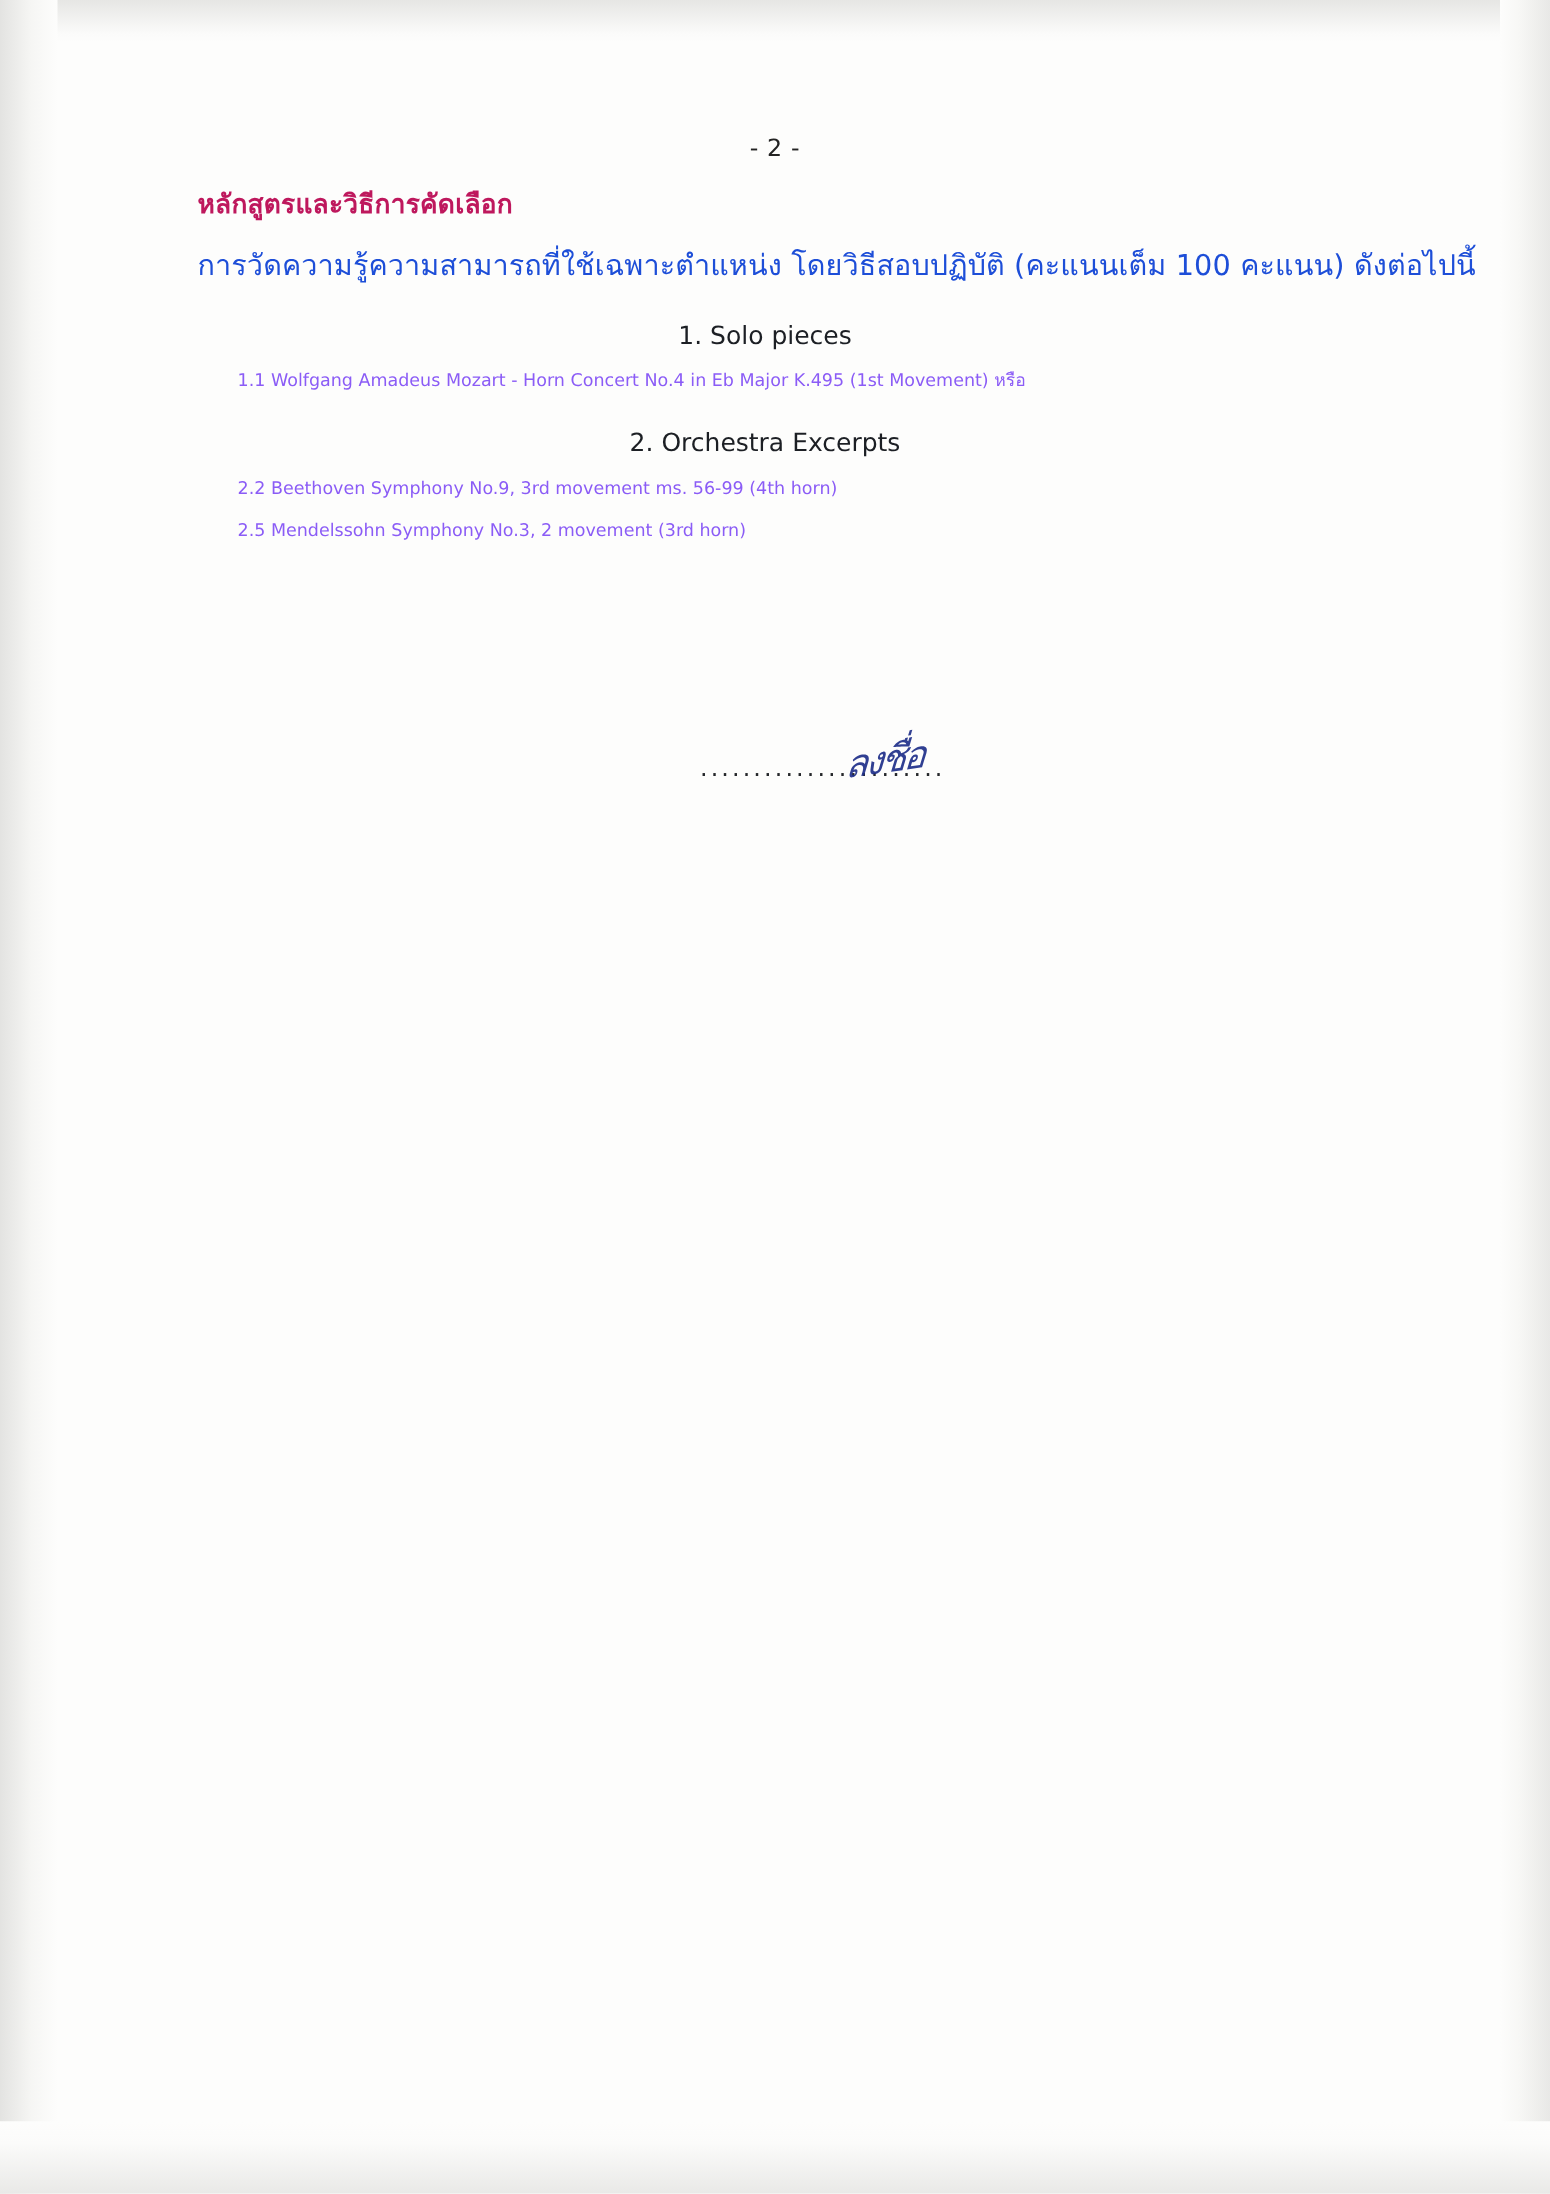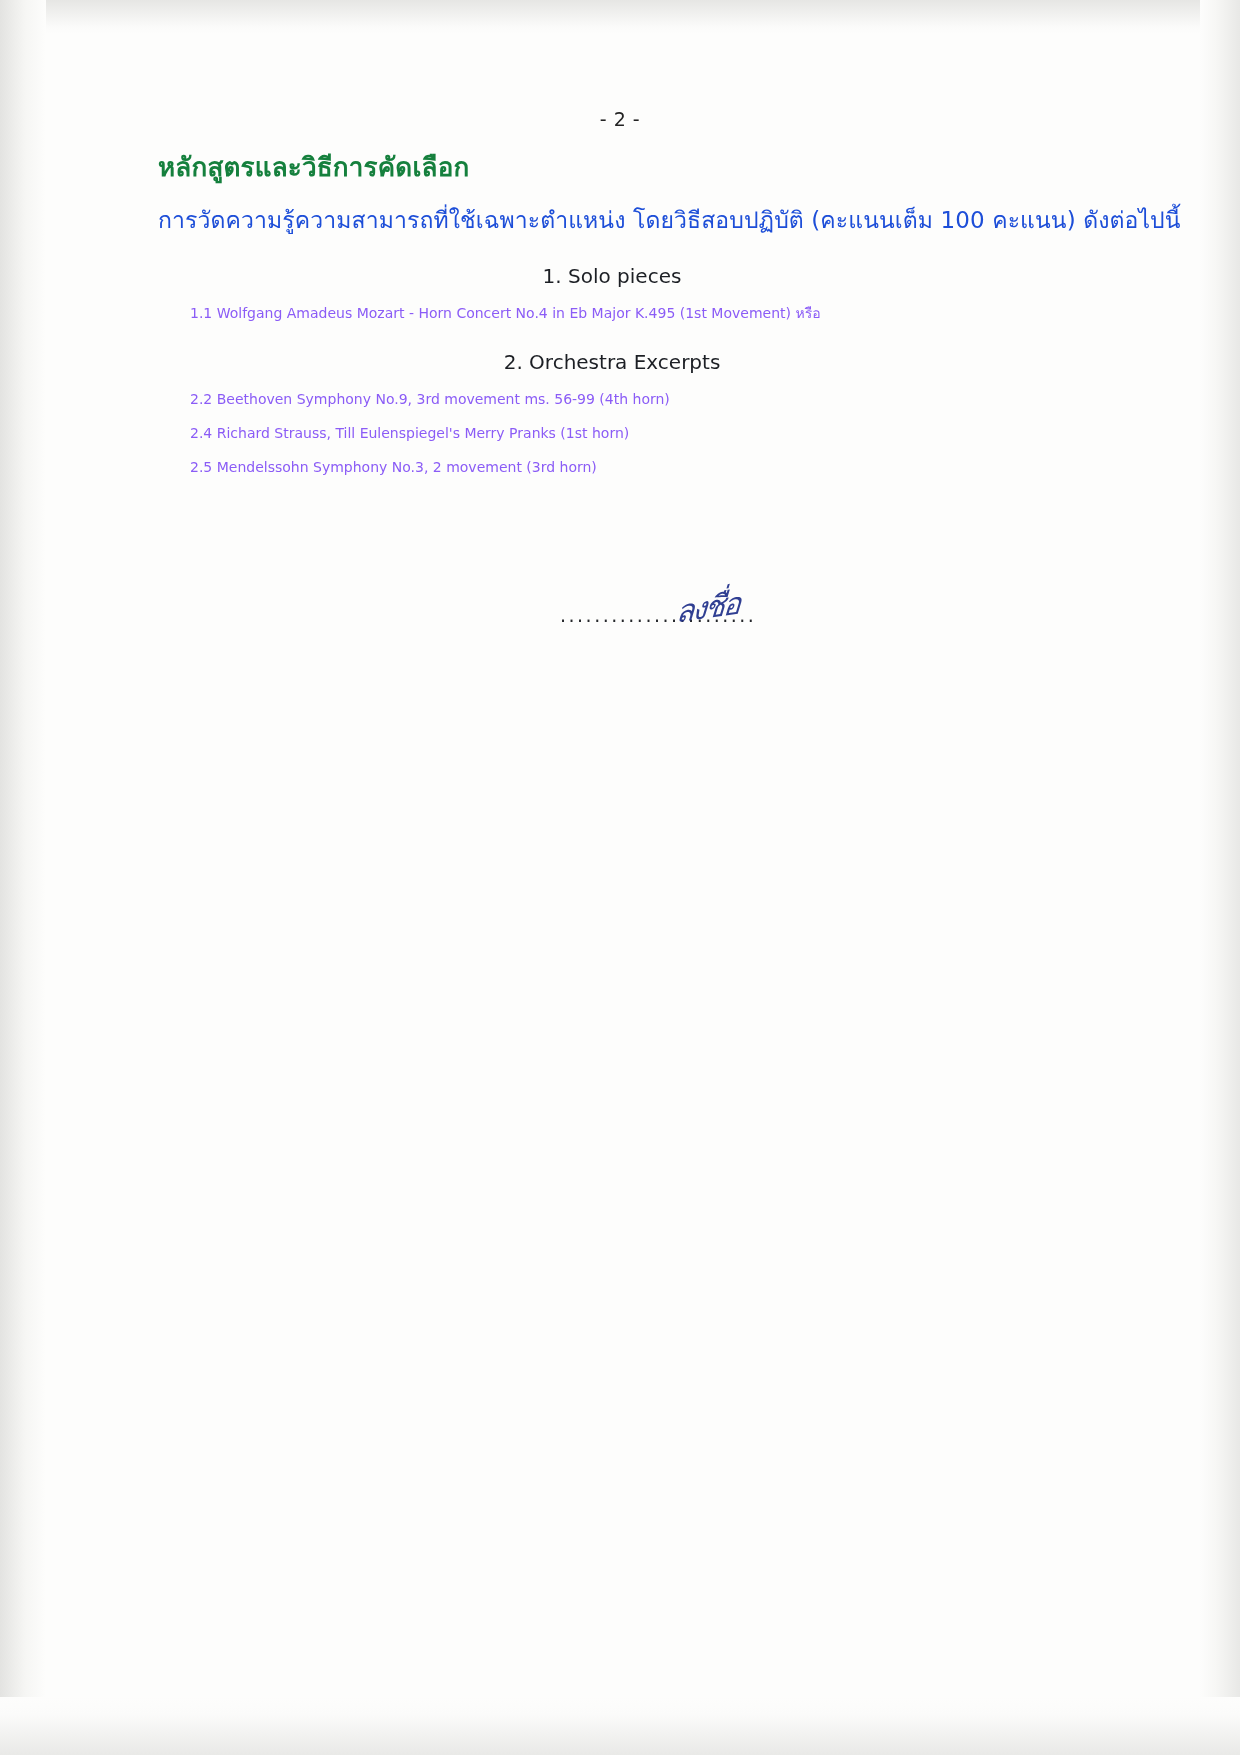--- a/index.html
+++ b/index.html
@@ -68,23 +68,23 @@
   }
 
   .body-block {
     position: absolute;
     left: 158px;
     top: 148px;
     width: 900px;
   }
 
   .heading-thai {
-    font-size: 26px;
+    font-size: 21px;
     font-weight: bold;
-    color: #15803d;
+    color: #be185d;
     letter-spacing: 0.2px;
     margin: 0 0 16px 0;
     line-height: 1.5;
   }
 
   .intro-thai {
     font-size: 23px;
     color: #1d4ed8;
     letter-spacing: 0.1px;
     margin: 0 0 22px 0;
@@ -169,21 +169,20 @@
       <div class="section">
         <p class="section-title">1. Solo pieces</p>
         <p class="sub-item">1.1 Wolfgang Amadeus Mozart - Horn Concert No.4 in Eb Major K.495 (1st Movement) หรือ</p>
       </div>
 
       <div class="section-gap"></div>
 
       <div class="section">
         <p class="section-title">2. Orchestra Excerpts</p>
         <p class="sub-item">2.2 Beethoven Symphony No.9, 3rd movement ms. 56-99 (4th horn)</p>
-        <p class="sub-item">2.4 Richard Strauss, Till Eulenspiegel's Merry Pranks (1st horn)</p>
         <p class="sub-item">2.5 Mendelssohn Symphony No.3,  2 movement (3rd horn)</p>
       </div>
 
     </div>
 
     <div class="signature-row">
       <span class="dotted-line">.......................</span>
       <span class="signature-mark">ลงชื่อ</span>
     </div>
 

